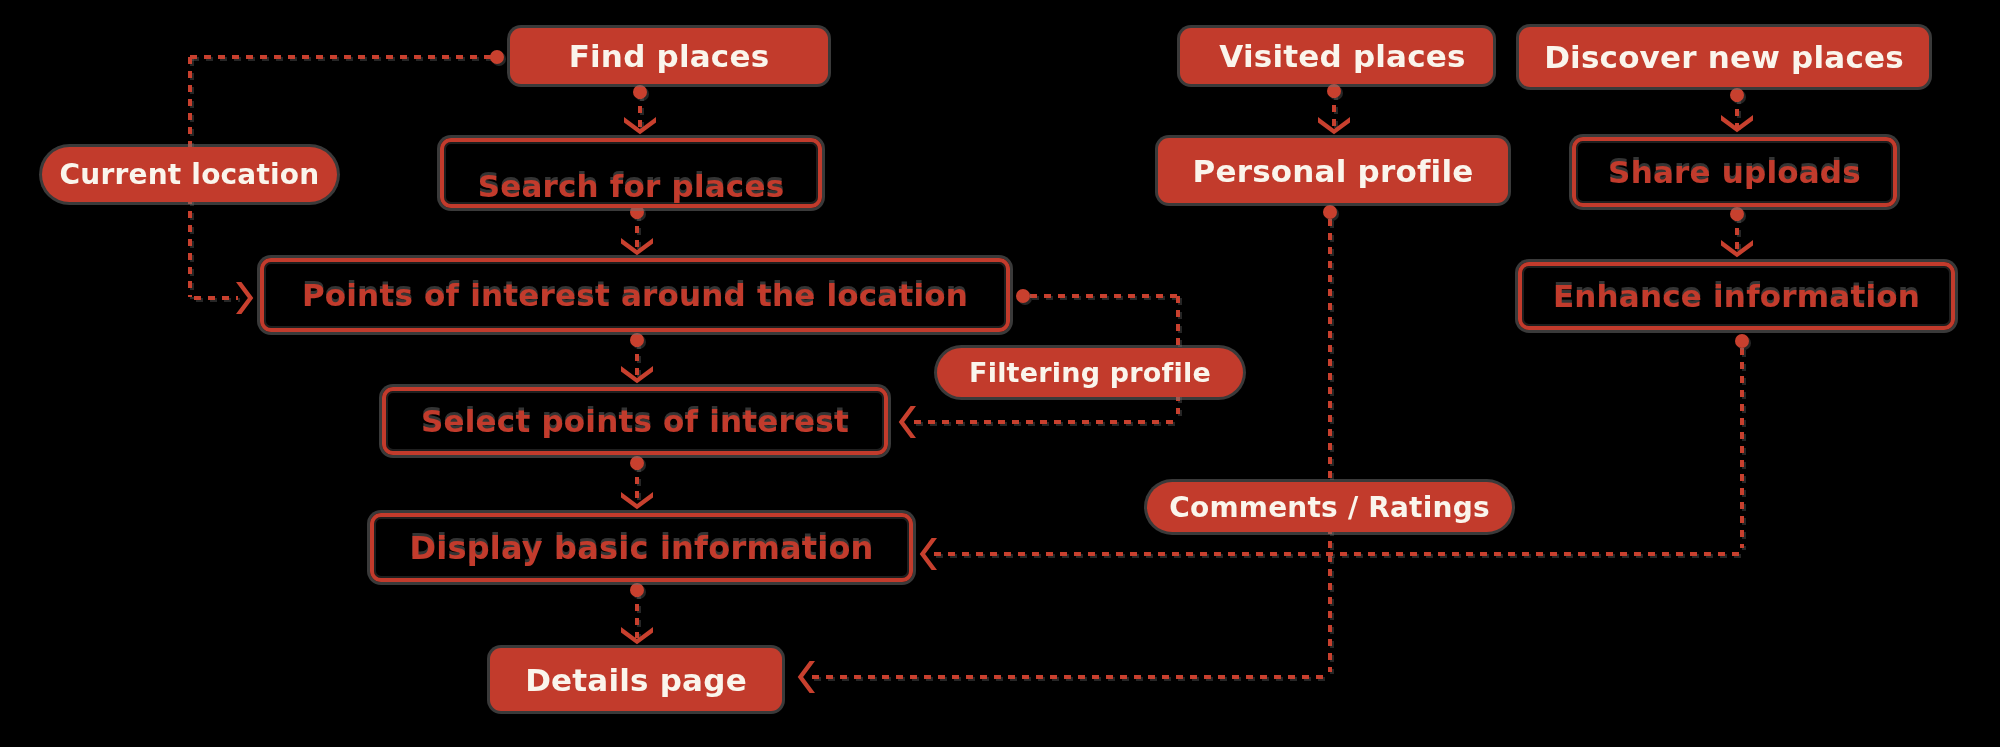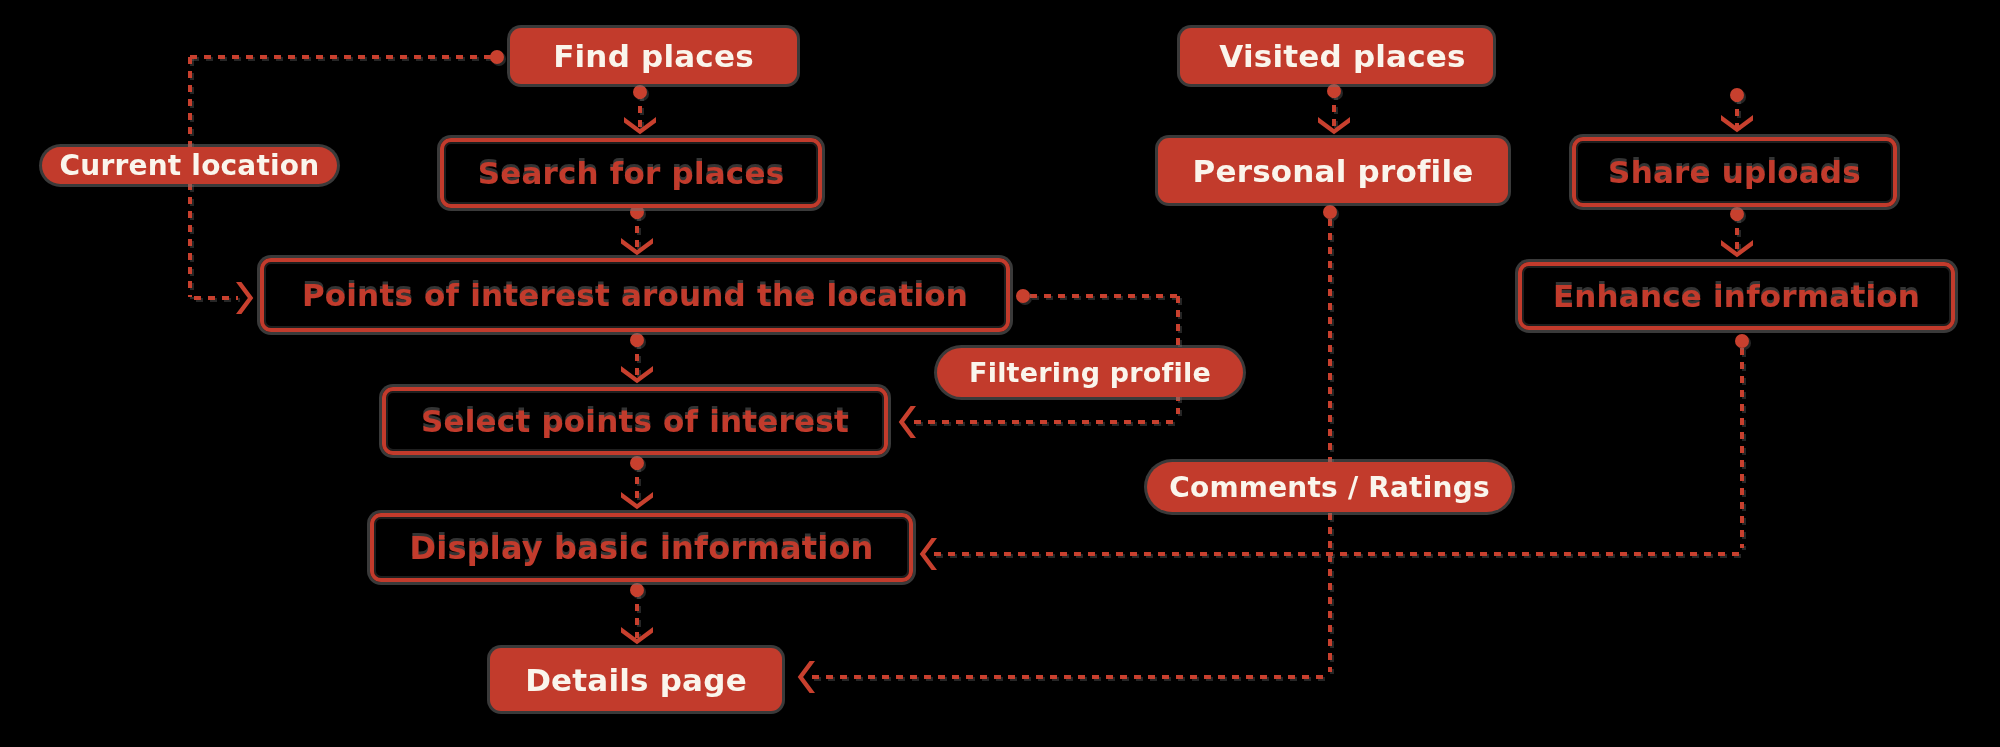--- a/index.html
+++ b/index.html
@@ -87,52 +87,55 @@
     <div class="chev down" style="left: 628px; top: 620px;"></div>
     <div class="seg-v" style="left: 1332px; top: 91px; height: 38px;"></div>
     <div class="dot" style="left: 1327px; top: 84px;"></div>
     <div class="chev down" style="left: 1325px; top: 110px;"></div>
     <div class="seg-v" style="left: 1735px; top: 95px; height: 33px;"></div>
     <div class="dot" style="left: 1730px; top: 88px;"></div>
     <div class="chev down" style="left: 1728px; top: 108px;"></div>
     <div class="seg-v" style="left: 1735px; top: 214px; height: 38px;"></div>
     <div class="dot" style="left: 1730px; top: 207px;"></div>
     <div class="chev down" style="left: 1728px; top: 233px;"></div>
-    <div class="node filled" style="left: 510px; top: 28px; width: 287px; height: 56px; font-size: 31px;">
+    <div class="node filled" style="left: 510px; top: 28px; width: 318px; height: 56px; font-size: 31px;">
       <span>Find places</span>
     </div>
-    <div class="node outlined" style="left: 440px; top: 138px; width: 382px; height: 70px; font-size: 31px;">
+    <div class="node outlined" style="left: 440px; top: 138px; width: 382px; height: 70px; font-size: 31px; align-items: flex-end;">
       <span>Search for places</span>
     </div>
     <div class="node outlined" style="left: 382px; top: 387px; width: 506px; height: 68px; font-size: 31px;">
       <span>Select points of interest</span>
     </div>
     <div class="node outlined" style="left: 260px; top: 258px; width: 750px; height: 74px; font-size: 31px;">
       <span>Points of interest around the location</span>
     </div>
     <div class="node outlined" style="left: 370px; top: 513px; width: 543px; height: 69px; font-size: 32px;">
       <span>Display basic information</span>
     </div>
     <div class="node filled" style="left: 490px; top: 648px; width: 292px; height: 63px; font-size: 31px;">
       <span>Details page</span>
     </div>
     <div class="node filled" style="left: 1180px; top: 28px; width: 313px; height: 56px; font-size: 31px; padding-left: 12px;">
       <span>Visited places</span>
     </div>
     <div class="node filled" style="left: 1158px; top: 138px; width: 350px; height: 65px; font-size: 31px;">
       <span>Personal profile</span>
     </div>
+    <div class="node filled" style="left: 1519px; top: 27px; width: 410px; height: 60px; font-size: 31px;">
+      <span>Discover new places</span>
+    </div>
     <div class="node outlined" style="left: 1572px; top: 137px; width: 325px; height: 70px; font-size: 31px;">
       <span>Share uploads</span>
     </div>
     <div class="node outlined" style="left: 1518px; top: 262px; width: 437px; height: 68px; font-size: 31px;">
       <span>Enhance information</span>
     </div>
-    <div class="pill" style="left: 42px; top: 147px; width: 295px; height: 37px; font-size: 28px; text-align: right;">
+    <div class="pill" style="left: 42px; top: 147px; width: 295px; height: 55px; font-size: 28px; text-align: right;">
       <span>Current location</span>
     </div>
     <div class="pill" style="left: 937px; top: 348px; width: 306px; height: 49px; font-size: 27px;">
       <span>Filtering profile</span>
     </div>
-    <div class="pill" style="left: 1147px; top: 462px; width: 365px; height: 50px; font-size: 28px;">
+    <div class="pill" style="left: 1147px; top: 482px; width: 365px; height: 50px; font-size: 28px;">
       <span>Comments / Ratings</span>
     </div>
   </div>
 
 </body></html>

